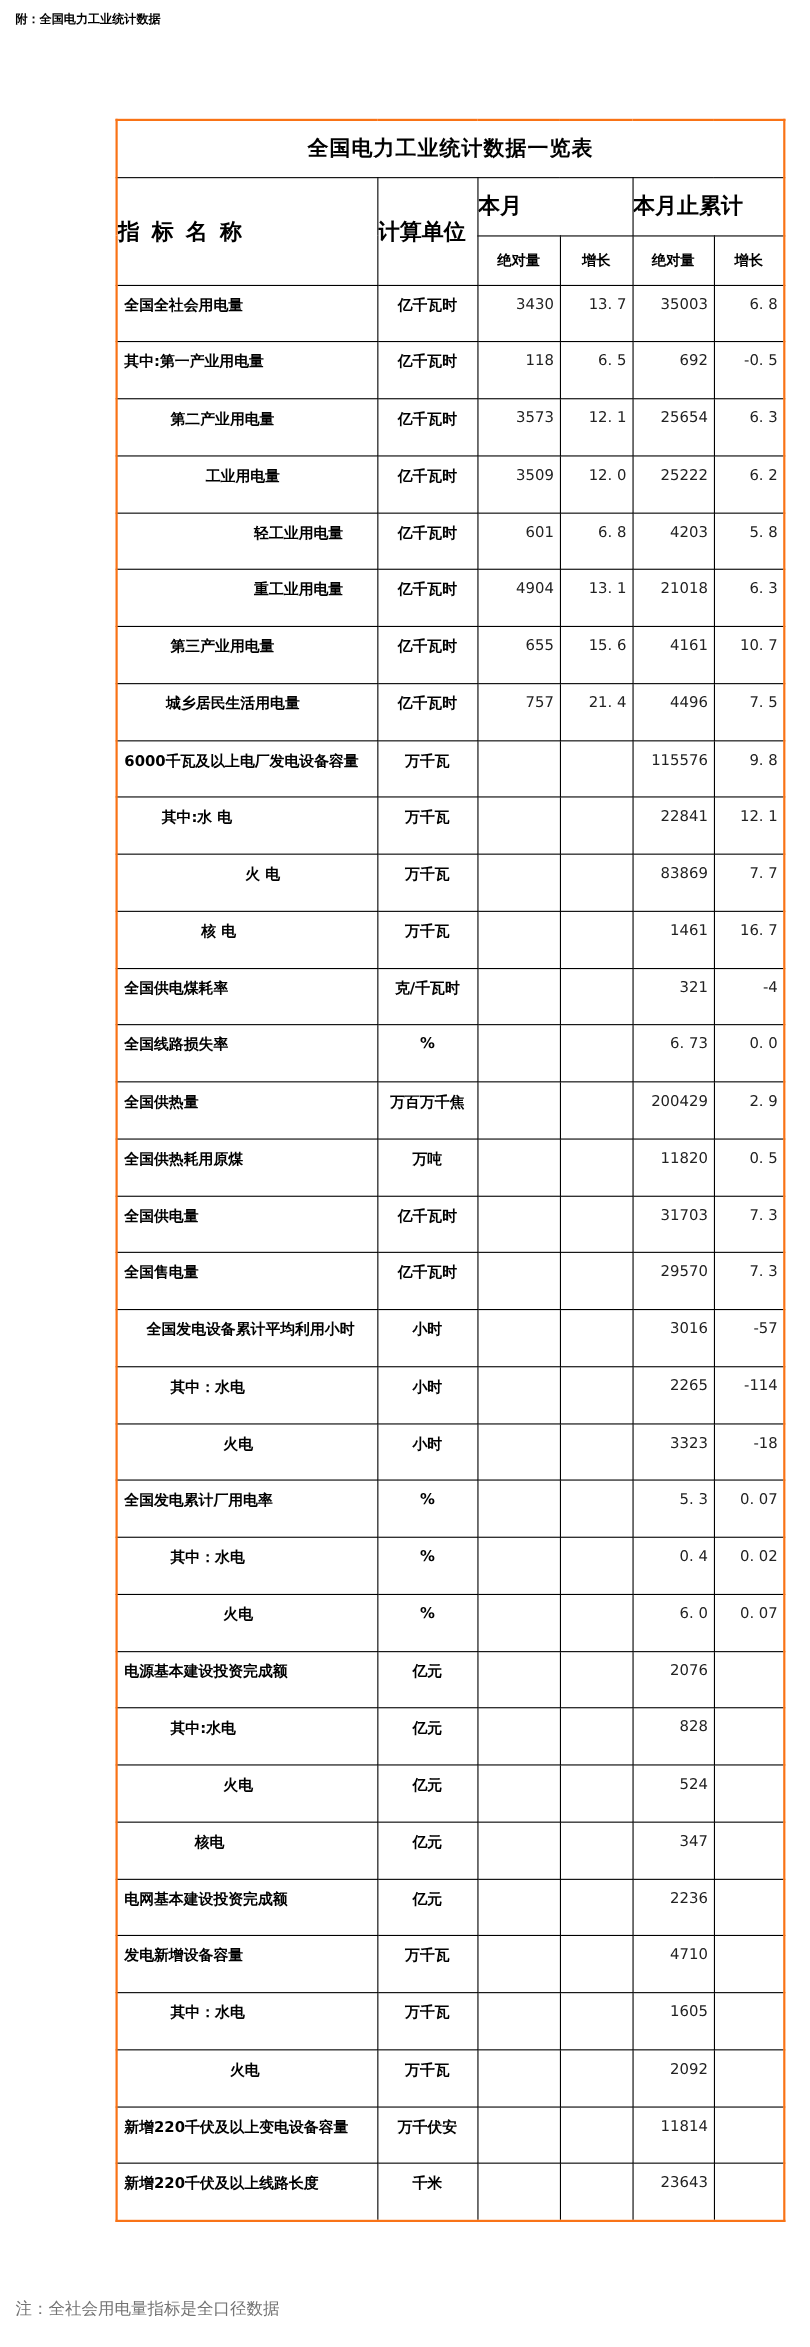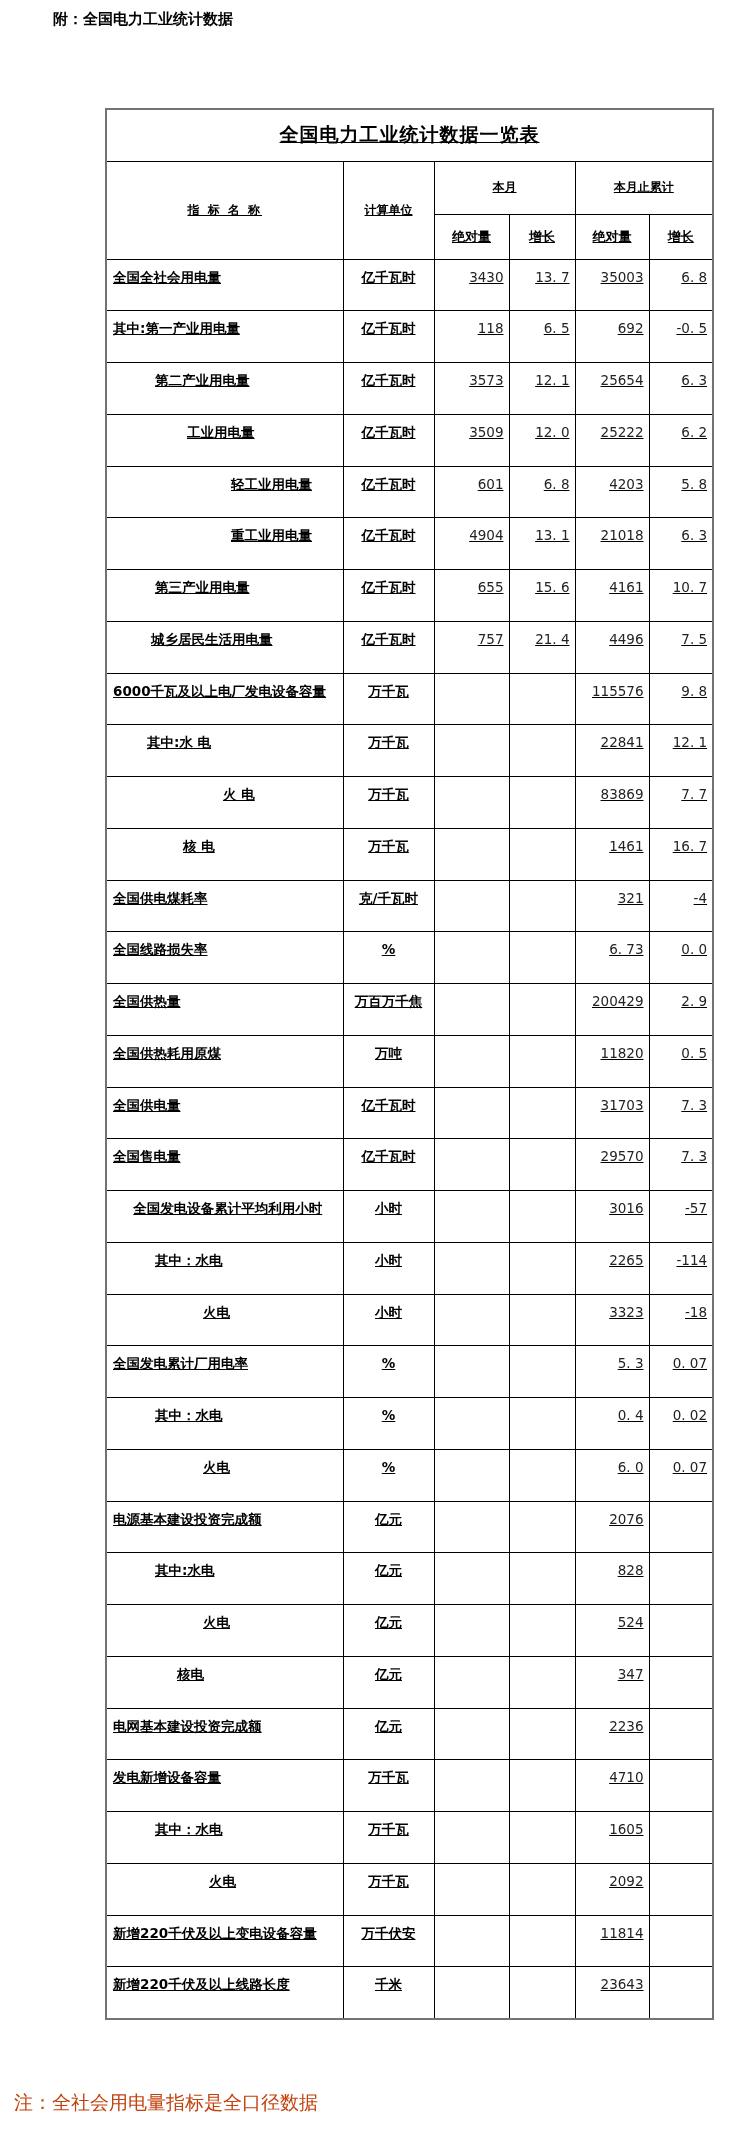--- a/index.html
+++ b/index.html
@@ -7,62 +7,60 @@
   body {
     width: 736px; height: 2134px;
     font-family: "DejaVu Sans", "Liberation Sans", sans-serif;
     color: #000;
     position: relative;
   }
   .page { position: relative; width: 736px; height: 2134px; background: #fff; }
 
   .doc-heading {
     position: absolute; left: 14px; top: 10px;
-    font-size: 15px; font-weight: bold; color: #000;
+    font-size: 11px; font-weight: bold; color: #000;
     white-space: nowrap;
-    margin-left: 39px;
   }
 
   table.stats {
     position: absolute; left: 105px; top: 108px;
     width: 607px;
     border-collapse: collapse;
     table-layout: fixed;
-    border: 2px solid #737373;
-    text-decoration: underline;
+    border: 2px solid #f97316;
   }
   table.stats th, table.stats td {
     border: 1px solid #000;
     overflow: hidden;
     white-space: nowrap;
   }
 
   tr.title-row td {
     height: 52px;
     text-align: center; vertical-align: middle;
     font-size: 19px; font-weight: bold;
     letter-spacing: 1px;
   }
-  tr.head-1 th { height: 53px; font-size: 12px; font-weight: bold; text-align: center; vertical-align: middle; }
+  tr.head-1 th { height: 53px; font-size: 20px; font-weight: bold; text-align: left; vertical-align: middle; }
   tr.head-2 th { height: 45px; font-size: 13px; font-weight: bold; text-align: center; vertical-align: middle; }
   th.indicator-h { letter-spacing: 2px; }
 
   tbody td {
     height: 51.76px;
     vertical-align: top;
     padding-top: 9px;
     font-size: 13.5px;
   }
   tbody td.cell-name  { font-weight: bold; text-align: left; }
   tbody td.cell-unit  { font-weight: bold; text-align: center; }
   tbody td.cell-num   { font-weight: normal; text-align: right; padding-right: 5px; color: #222; }
 
   .footnote {
     position: absolute; left: 14px; top: 2090px;
-    font-size: 19px; font-weight: normal; color: #c2410c;
+    font-size: 15px; font-weight: normal; color: #737373;
     white-space: nowrap;
   }
 </style>
 </head>
 <body>
 
 <div class="page">
 
   <div class="doc-heading">附：全国电力工业统计数据</div>
 

